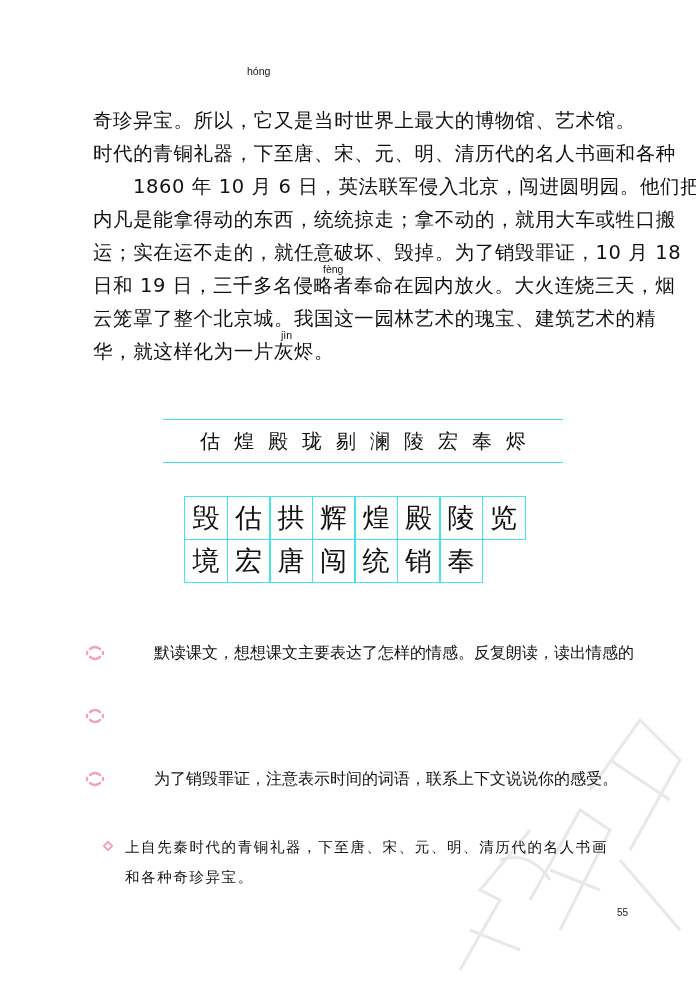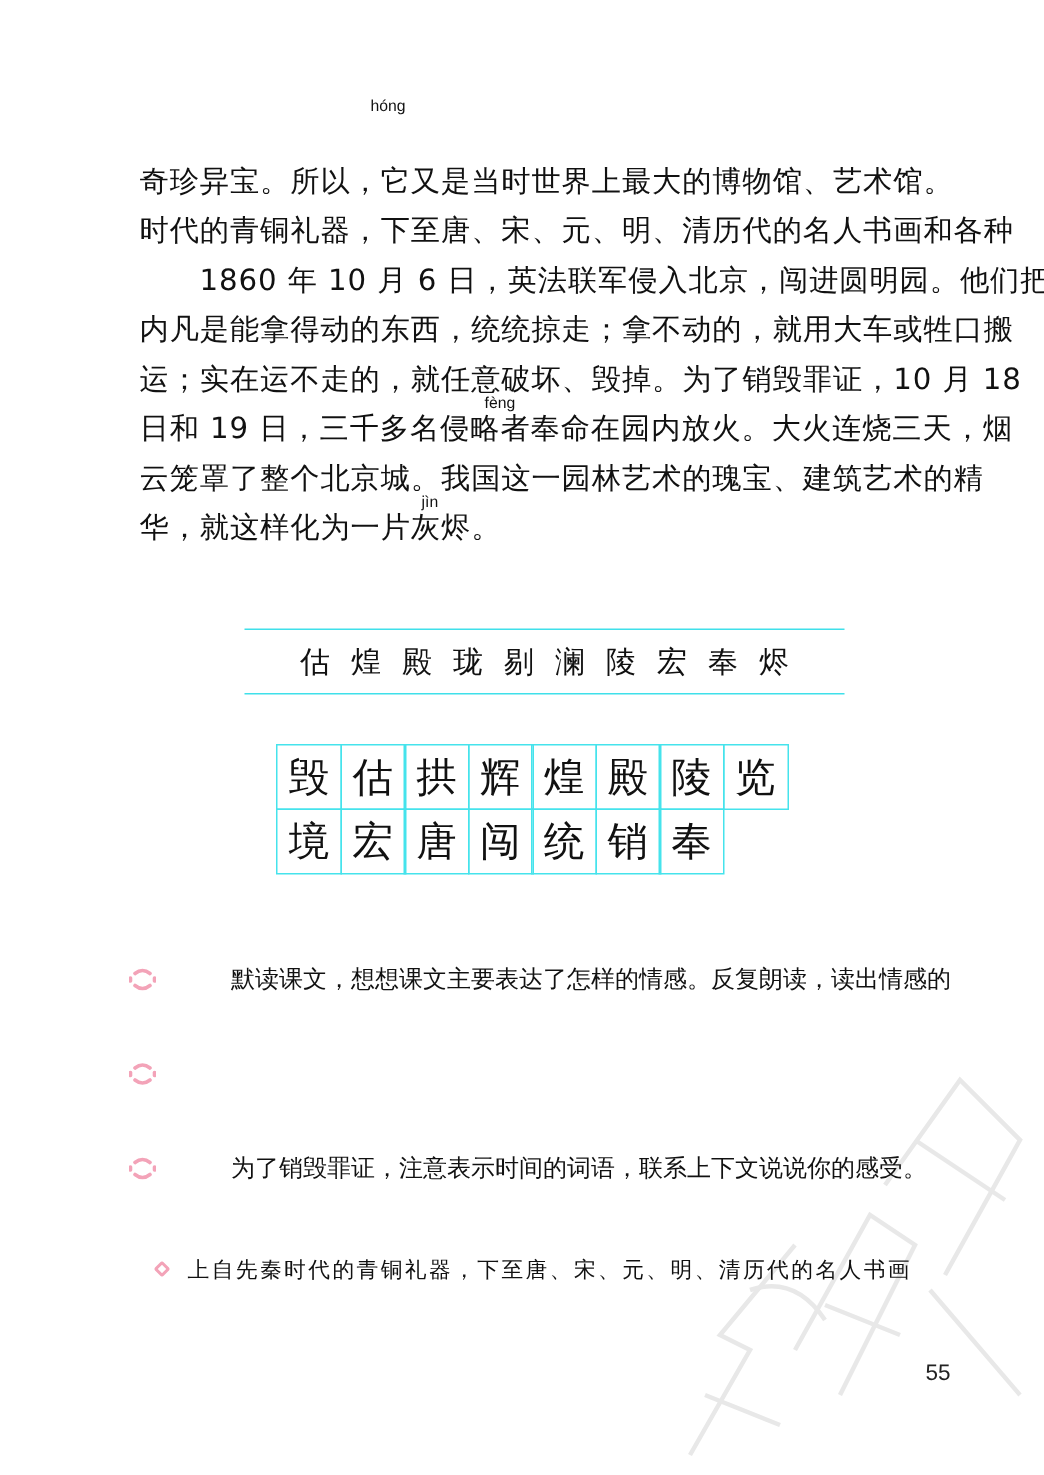--- a/index.html
+++ b/index.html
@@ -34,21 +34,21 @@
   
   .ex { position: absolute; left: 86px; width: 560px; font-size: 16px; line-height: 30px; color: #111; }
   .ex-icon { position: absolute; left: 0; top: 7px; width: 18px; height: 16px; }
   .ex-text { position: absolute; left: 35px; white-space: nowrap; margin-left: 33px; }
   .ex-text .l { display: block; }
   .sub { position: absolute; left: 125px; font-family: "DejaVu Serif", "Liberation Serif", serif; font-size: 14.5px; line-height: 30px; color: #111; letter-spacing: 1.6px; }
   .sub-icon { position: absolute; left: -22px; top: 9px; width: 10px; height: 10px; }
 
   .watermark { position: absolute; left: 440px; top: 700px; width: 256px; height: 283px; pointer-events: none; }
 
-  .page-num { position: absolute; left: 617px; top: 907px; font-family: "Liberation Sans", sans-serif; font-size: 15px; color: #222; }
+  .page-num { position: absolute; left: 617px; top: 907px; font-family: "Liberation Sans", sans-serif; font-size: 10px; color: #222; }
   .credit { position: absolute; left: 553px; top: 1000px; font-size: 17px; color: #333; letter-spacing: 0.5px; }
 </style>
 </head>
 <body>
 
 <div class="page">
 
   <svg class="watermark" viewBox="0 0 256 283">
     <g fill="none" stroke="#e8e8e8" stroke-width="3">
       <path d="M20 270 L60 200 L40 190 L90 130"></path>
@@ -159,18 +159,19 @@
     <div class="ex-text">
       <span class="l">为了销毁罪证，注意表示时间的词语，联系上下文说说你的感受。</span>
     </div>
   </div>
 
   <div class="sub" style="top:832px">
     <svg class="sub-icon" viewBox="0 0 10 10">
       <path d="M5 0.8 L9.2 5 L5 9.2 L0.8 5 Z" fill="none" stroke="#f3a3b8" stroke-width="2"></path>
     </svg>
     <span style="display:block">上自先秦时代的青铜礼器，下至唐、宋、元、明、清历代的名人书画</span>
+    <span style="display:block">和各种奇珍异宝。</span>
   </div>
 
   <div class="page-num">55</div>
 
   <div class="credit">头条 @清茶老师</div>
 </div>
 
 </body></html>

